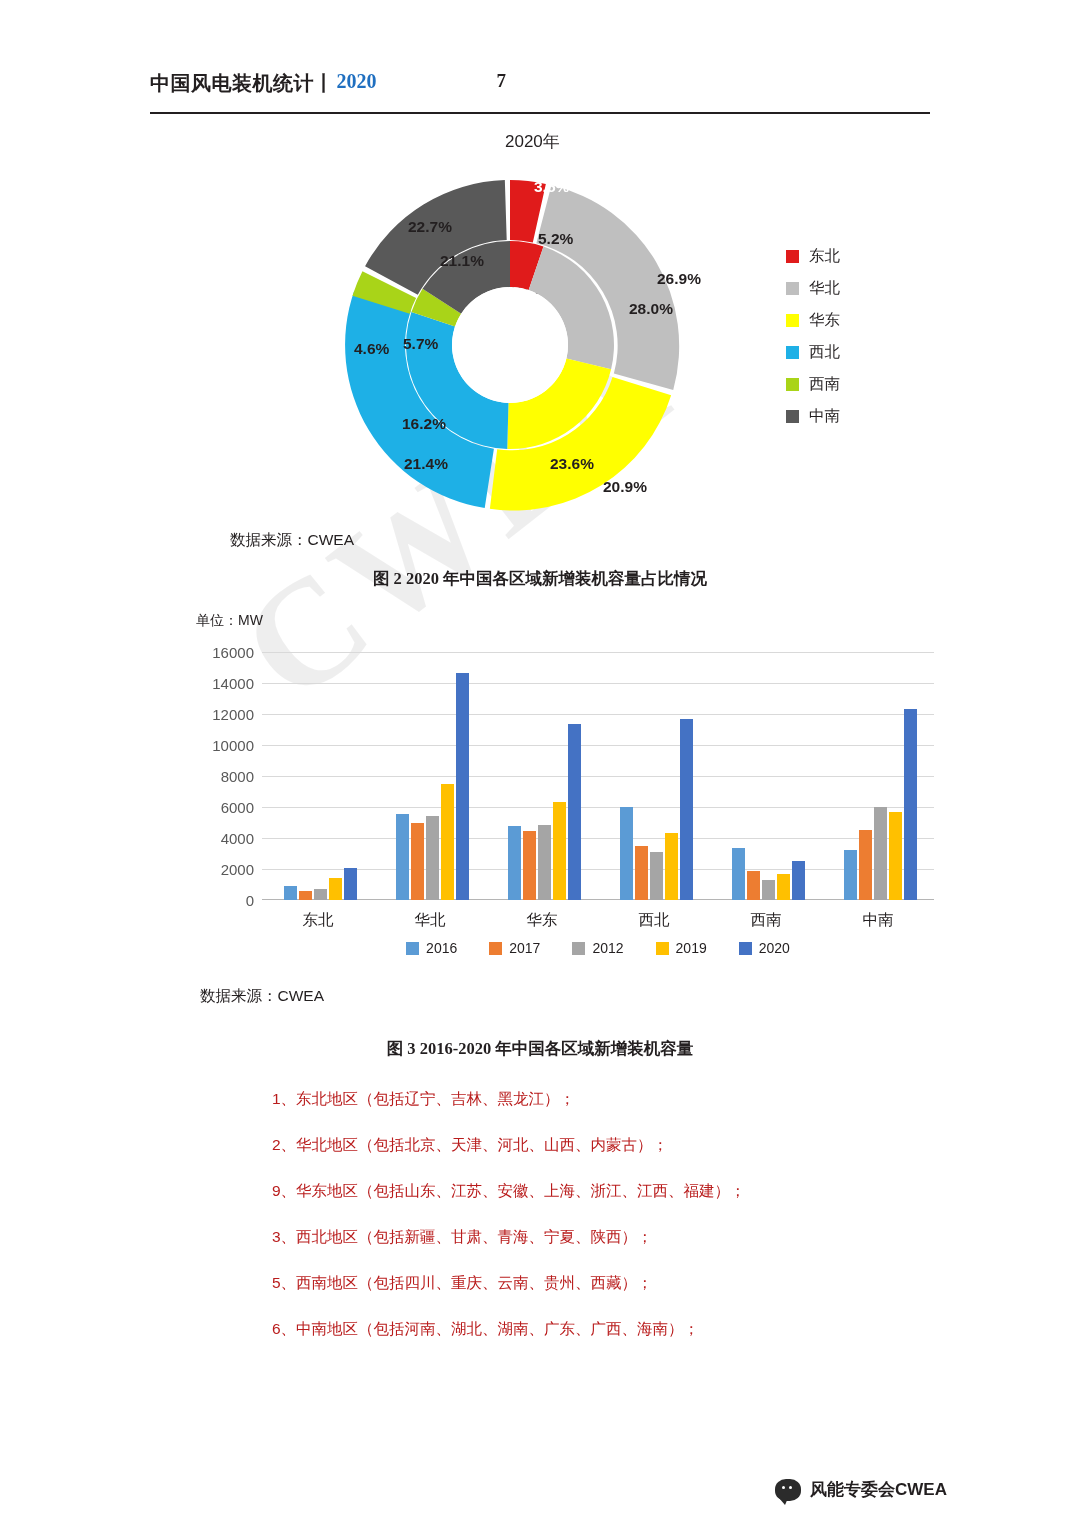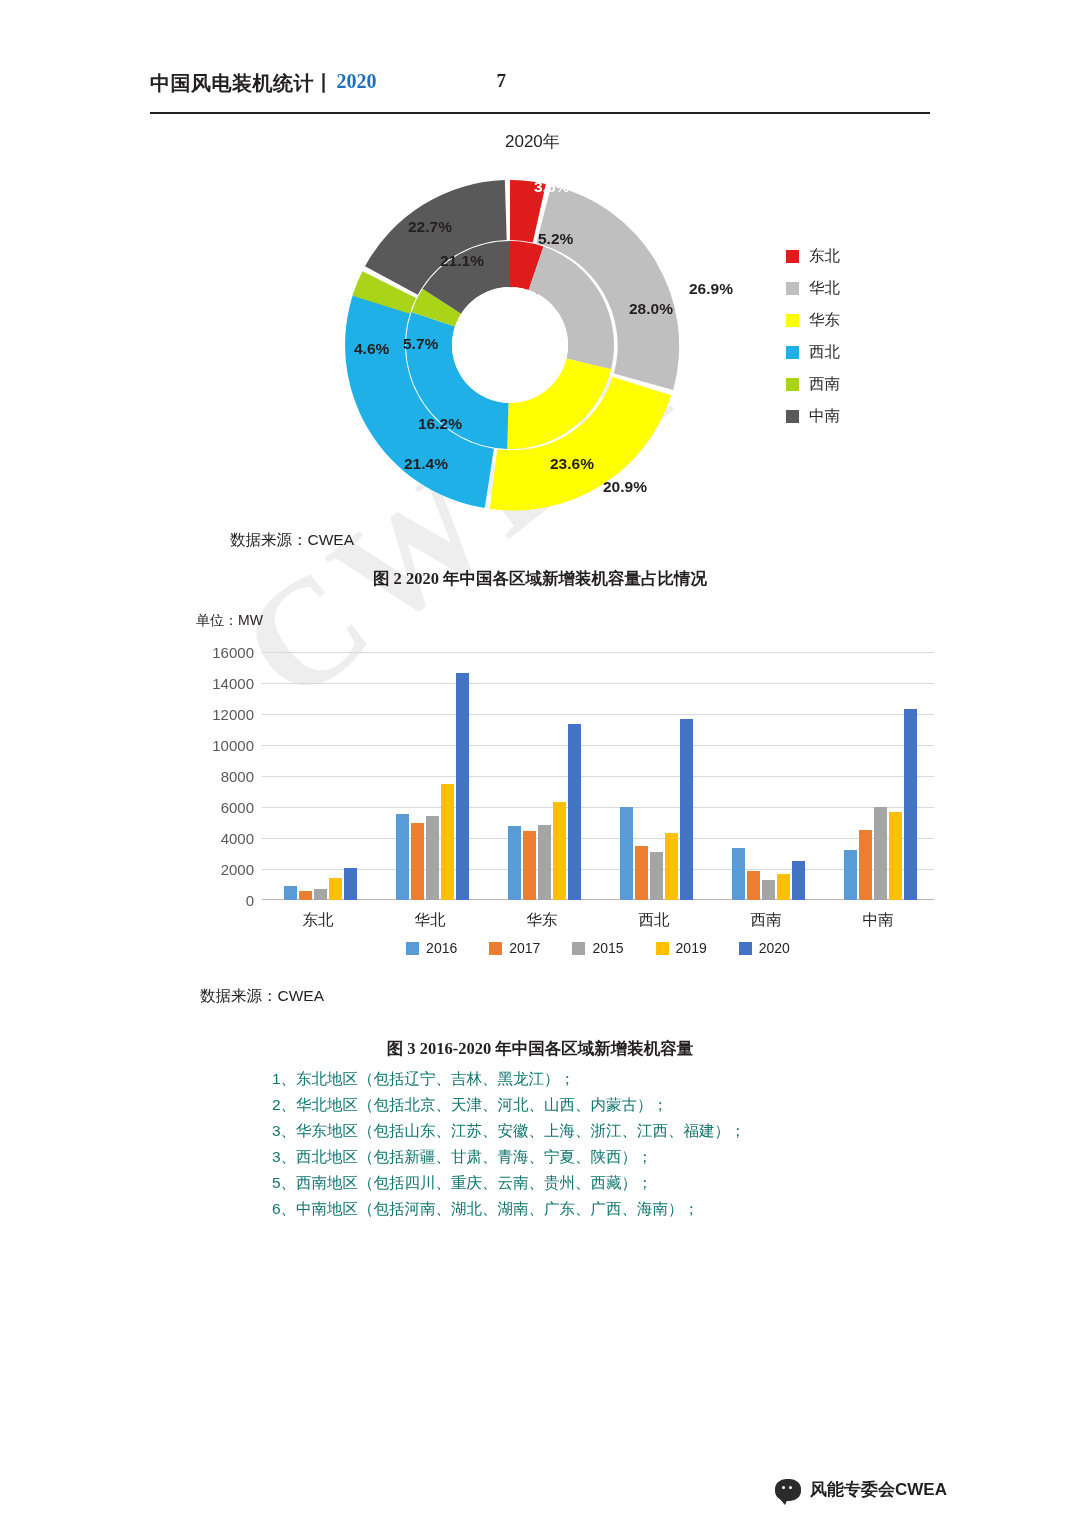--- a/index.html
+++ b/index.html
@@ -234,22 +234,23 @@
   
   .notes {
     position: absolute;
     left: 272px;
     top: 1066px;
     width: 620px;
   }
   .note-line {
     font-size: 15.5px;
     line-height: 26px;
-    color: #0f766e;
+    color: #b91c1c;
     white-space: nowrap;
+    margin-top: 20px;
   }
 
   
   .footer-badge {
     position: absolute;
     left: 775px;
     top: 1478px;
     display: flex;
     align-items: center;
   }
@@ -331,30 +332,30 @@
 
       <path d="M -98.58 -33.12 A 104 104 0 0 1 -87.50 -56.22 L -48.79 -31.35 A 58 58 0 0 0 -54.97 -18.47 Z" fill="#a9d418"></path>
 
       <path d="M -87.50 -56.22 A 104 104 0 0 1 0.00 -104.00 L 0.00 -58.00 A 58 58 0 0 0 -48.79 -31.35 Z" fill="#595959"></path>
 
       <circle cx="0" cy="0" r="58" fill="#ffffff"></circle>
     </g>
   </svg>
 
   <div class="pct-label white" style="left:384px; top:48px;">3.5%</div>
-  <div class="pct-label" style="left:507px; top:150px;margin-left:32px;">26.9%</div>
+  <div class="pct-label" style="left:507px; top:140px;">26.9%</div>
   <div class="pct-label" style="left:400px; top:325px;">23.6%</div>
   <div class="pct-label" style="left:254px; top:325px;">21.4%</div>
   <div class="pct-label" style="left:204px; top:210px;">4.6%</div>
   <div class="pct-label" style="left:258px; top:88px;">22.7%</div>
 
   <div class="pct-label" style="left:388px; top:100px;">5.2%</div>
   <div class="pct-label" style="left:479px; top:170px;">28.0%</div>
   <div class="pct-label" style="left:453px; top:348px;">20.9%</div>
-  <div class="pct-label" style="left:268px; top:285px;">16.2%</div>
+  <div class="pct-label" style="left:252px; top:285px;">16.2%</div>
   <div class="pct-label" style="left:253px; top:205px;">5.7%</div>
   <div class="pct-label" style="left:290px; top:122px;">21.1%</div>
 
   <div class="donut-legend">
     <div class="legend-row">
       <span class="legend-swatch" style="background:#e01b1b"></span>
       <span class="legend-text">东北</span>
     </div>
     <div class="legend-row">
       <span class="legend-swatch" style="background:#bfbfbf"></span>
@@ -465,40 +466,40 @@
     <div class="legend-item">
       <span class="sw" style="background:#5b9bd5"></span>
       <span class="lb">2016</span>
     </div>
     <div class="legend-item">
       <span class="sw" style="background:#ed7d31"></span>
       <span class="lb">2017</span>
     </div>
     <div class="legend-item">
       <span class="sw" style="background:#a5a5a5"></span>
-      <span class="lb">2015</span>
+      <span class="lb">2012</span>
     </div>
     <div class="legend-item">
       <span class="sw" style="background:#ffc000"></span>
       <span class="lb">2019</span>
     </div>
     <div class="legend-item">
       <span class="sw" style="background:#4472c4"></span>
       <span class="lb">2020</span>
     </div>
   </div>
 </div>
 
 <div class="source-note" style="left:200px; top:986px;">数据来源：CWEA</div>
 <div class="fig-caption" style="left:0; top:1038px;">图 3   2016-2020 年中国各区域新增装机容量</div>
 
 <div class="notes">
   <div class="note-line">1、东北地区（包括辽宁、吉林、黑龙江）；</div>
   <div class="note-line">2、华北地区（包括北京、天津、河北、山西、内蒙古）；</div>
-  <div class="note-line">3、华东地区（包括山东、江苏、安徽、上海、浙江、江西、福建）；</div>
+  <div class="note-line">9、华东地区（包括山东、江苏、安徽、上海、浙江、江西、福建）；</div>
   <div class="note-line">3、西北地区（包括新疆、甘肃、青海、宁夏、陕西）；</div>
   <div class="note-line">5、西南地区（包括四川、重庆、云南、贵州、西藏）；</div>
   <div class="note-line">6、中南地区（包括河南、湖北、湖南、广东、广西、海南）；</div>
 </div>
 
 <div class="footer-badge">
   <span class="wechat-icon">
       <span class="d1"></span>
       <span class="d2"></span>
     </span>

